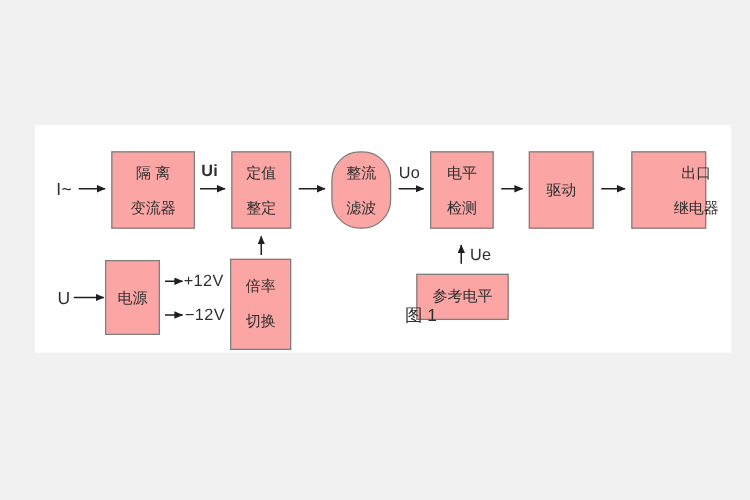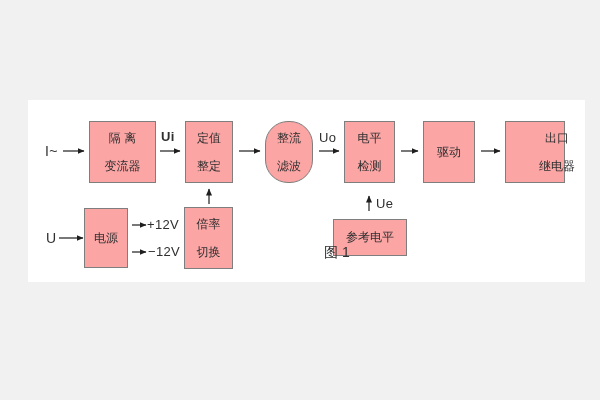--- a/index.html
+++ b/index.html
@@ -28,21 +28,21 @@
   }
   .lbl.sig{letter-spacing:0.3px;}
   
   #b-isolation{left:89px;top:121px;width:67px;height:62px;}
   #b-setting{left:185px;top:121px;width:48px;height:62px;}
   #b-rectify{left:265px;top:121px;width:48px;height:62px;border-radius:23px;}
   #b-level{left:344px;top:121px;width:51px;height:62px;}
   #b-drive{left:423px;top:121px;width:52px;height:62px;}
   #b-relay{left:505px;top:121px;width:60px;height:62px;padding-left:44px;}
   #b-power{left:84px;top:208px;width:44px;height:60px;}
-  #b-ratio{left:184px;top:207px;width:49px;height:62px;}
+  #b-ratio{left:184px;top:207px;width:49px;height:73px;}
   #b-reference{left:333px;top:219px;width:74px;height:37px;}
   
   #l-current{left:45px;top:144px;font-size:14px;}
   #l-voltage{left:46px;top:231px;font-size:14px;}
   #l-ui{left:161px;top:130px;font-weight:bold;}
   #l-uo{left:319px;top:131px;}
   #l-ue{left:376px;top:197px;}
   #l-p12{left:147px;top:218px;}
   #l-m12{left:148px;top:245px;}
   #l-caption{left:296px;top:245px;font-size:14px;margin-left:28px;}

